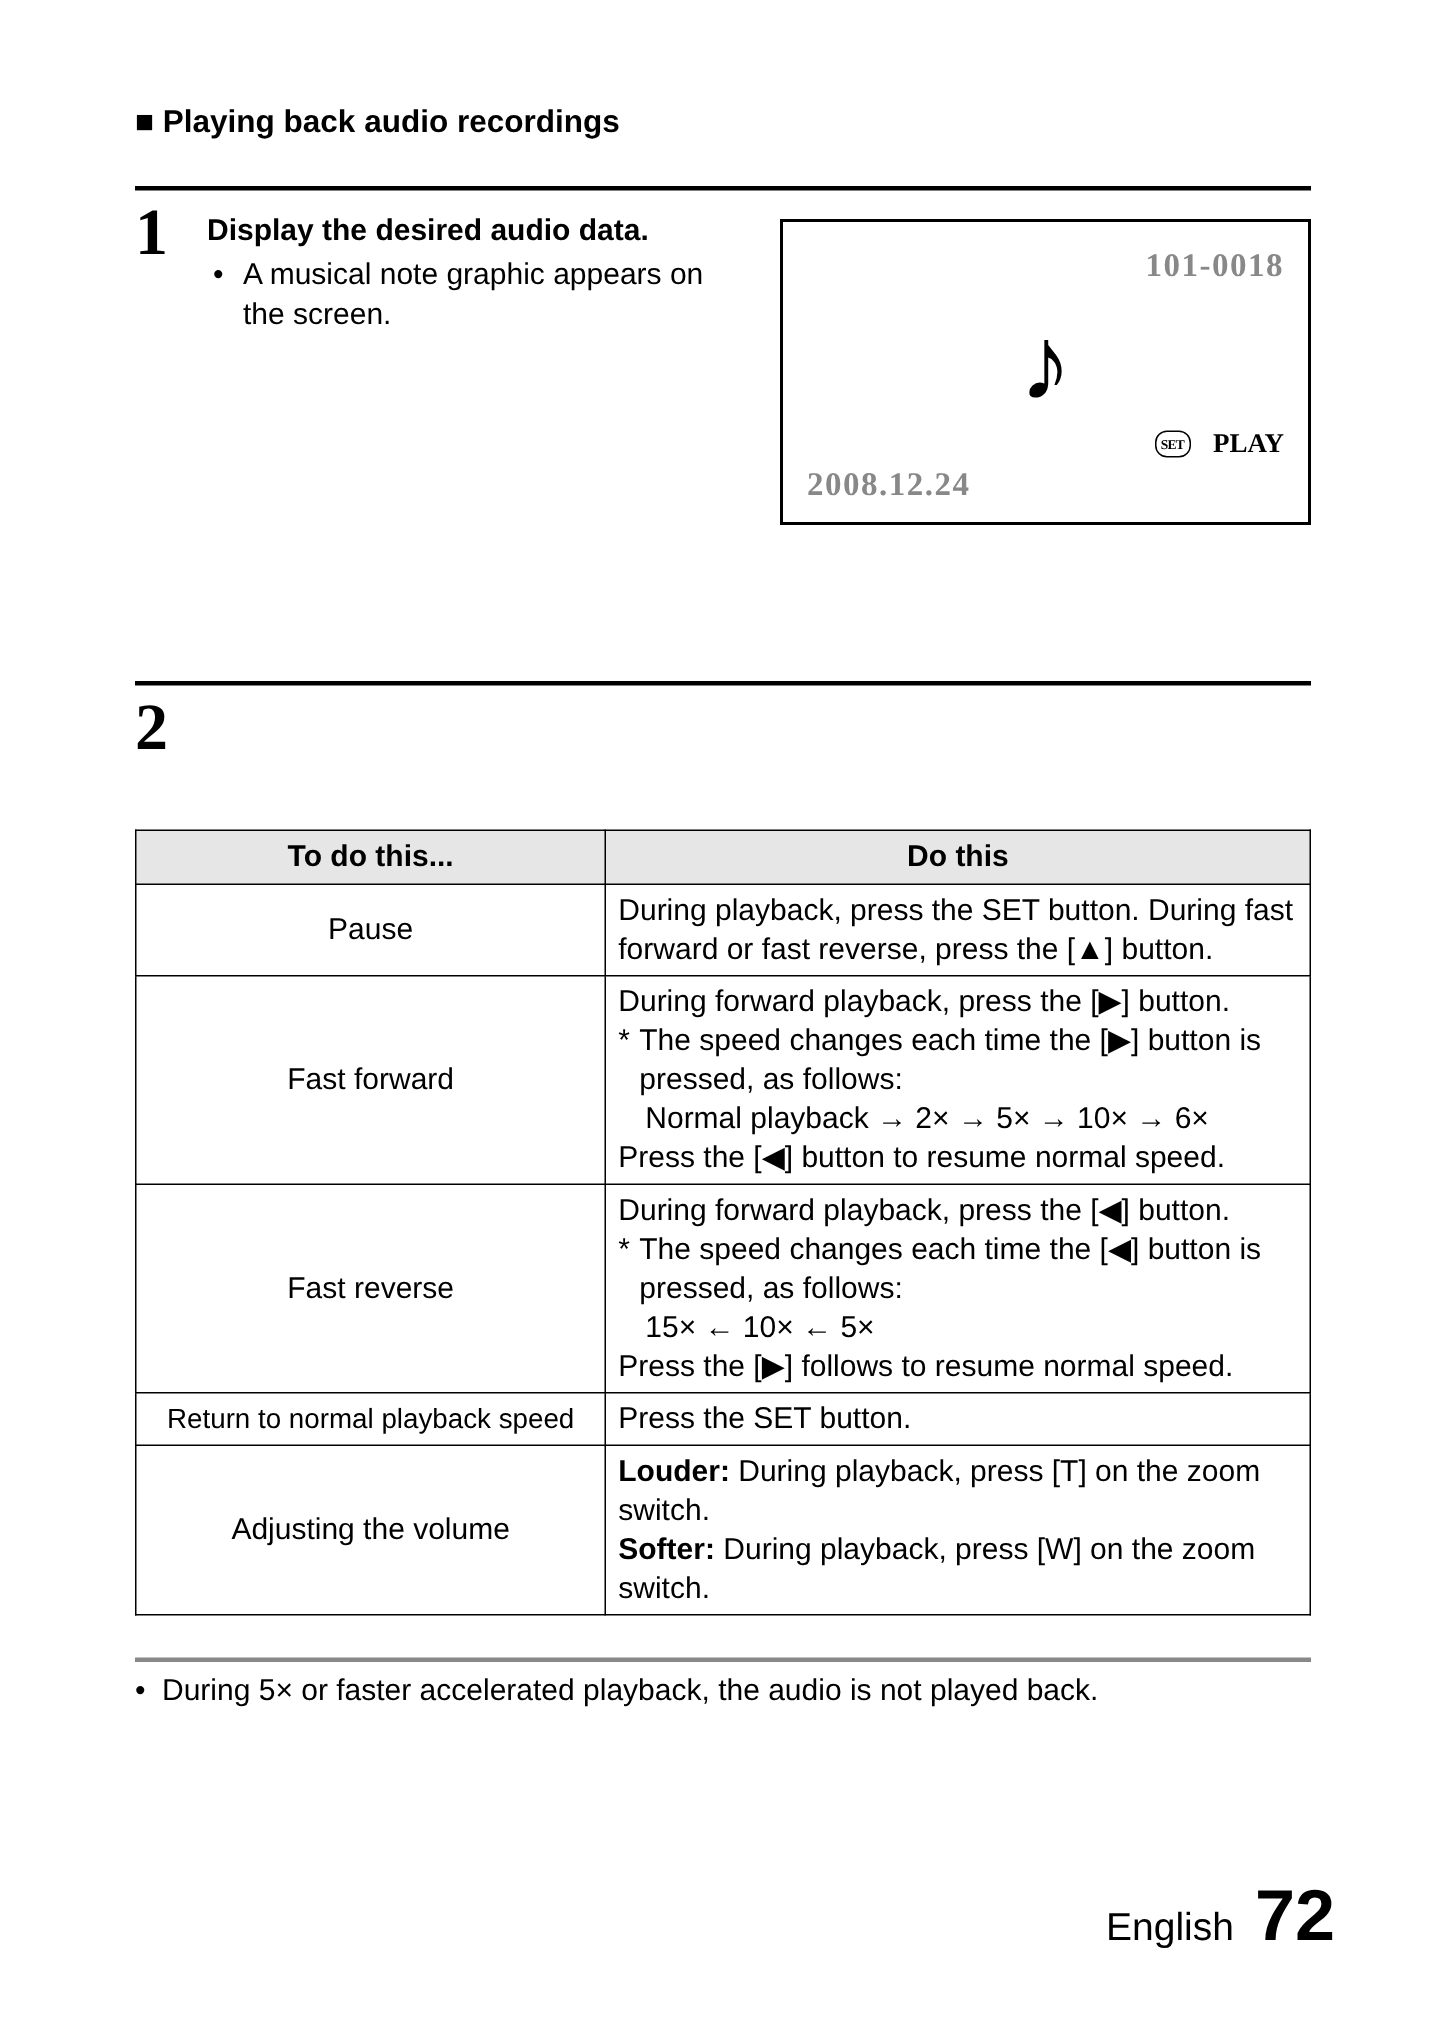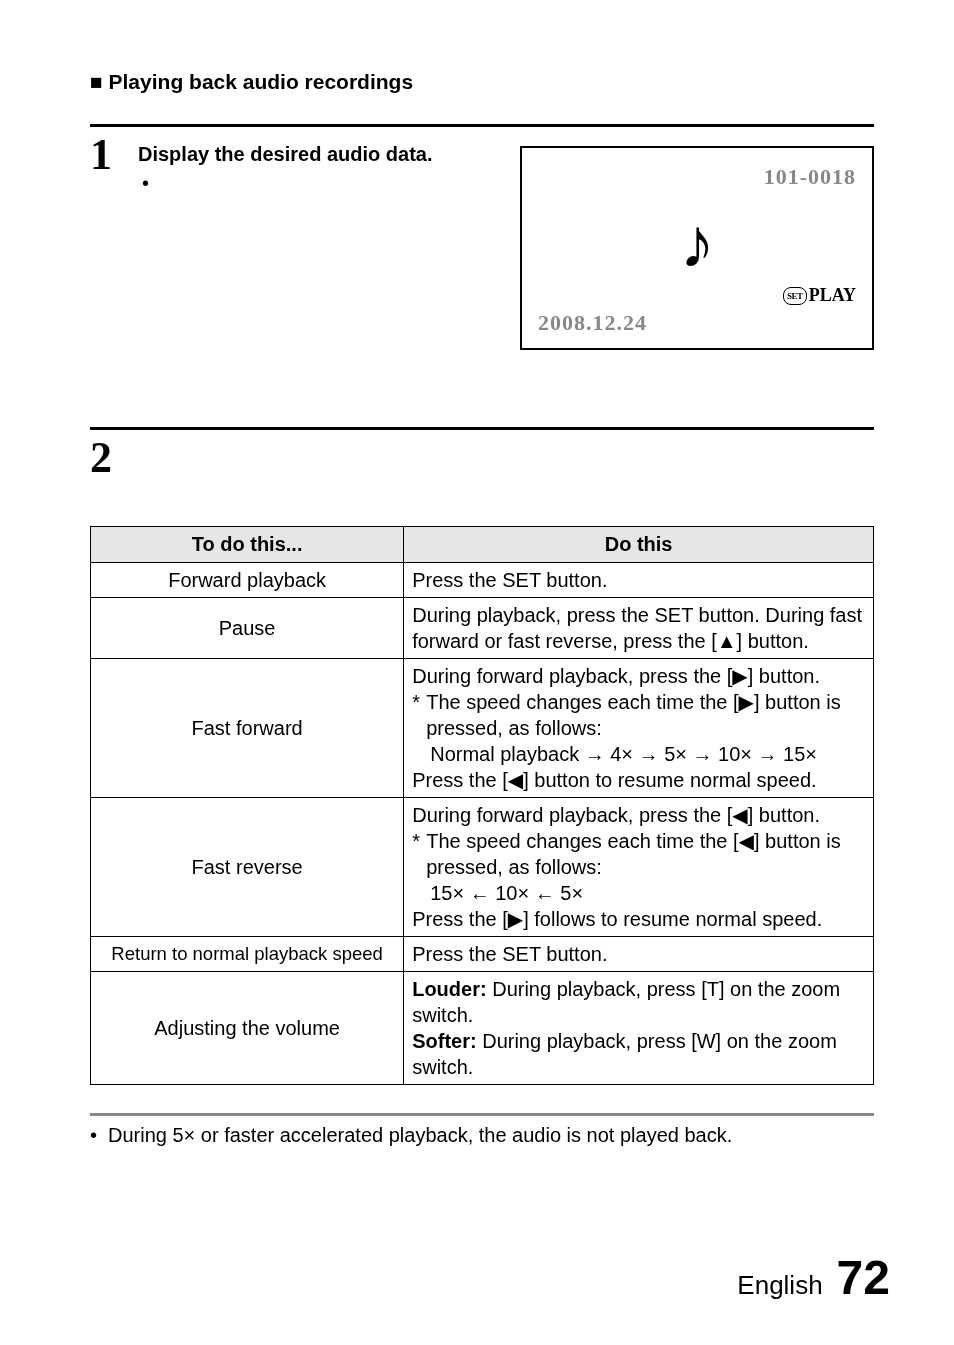--- a/index.html
+++ b/index.html
@@ -96,21 +96,21 @@
     color: #000;
     line-height: 1;
   }
   .sb-play {
     position: absolute;
     right: 16px; bottom: 42px;
     font-size: 18px;
     font-weight: bold;
     display: flex;
     align-items: center;
-    gap: 2px;
+    gap: 15px;
   }
   .set-icon {
     display: inline-flex;
     align-items: center;
     justify-content: center;
     width: 22px; height: 16px;
     border: 1.5px solid #000;
     border-radius: 8px;
     font-size: 9px;
     font-weight: bold;
@@ -185,20 +185,21 @@
     <span>Playing back audio recordings</span>
   </div>
 
   <div class="step-line"></div>
   <div class="step-row">
     <div class="step-num">1</div>
     <div class="step-body">
       <div class="step-title">Display the desired audio data.</div>
       <div class="bullet-row">
         <div class="bullet-dot">•</div>
+        <div class="bullet-text" style="max-width:320px;">A musical note graphic appears on the screen.</div>
       </div>
     </div>
   </div>
 
   <div class="screen-box">
     <div class="sb-topright">101-0018</div>
     <div class="sb-note">♪</div>
     <div class="sb-play">
       <span class="set-icon">SET</span>
       <span>PLAY</span>
@@ -213,40 +214,36 @@
     <div class="step-num">2</div>
   </div>
 
   <table>
     <tbody>
         <tr>
       <th style="width:40%;">To do this...</th>
       <th>Do this</th>
     </tr>
 
-    <tr>
-      <td class="left">Forward playback</td>
-      <td>Press the SET button.</td>
-    </tr>
 
 
     <tr>
       <td class="left">Pause</td>
       <td>During playback, press the SET button. During fast forward or fast reverse, press the [▲] button.</td>
     </tr>
 
     <tr>
       <td class="left">Fast forward</td>
       <td>
         <div>During forward playback, press the [▶] button.</div>
         <div style="display:flex;">
           <div style="width:14px;">*</div>
           <div style="flex:1;">The speed changes each time the [▶] button is pressed, as follows:</div>
         </div>
-        <div class="indent-line">Normal playback → 4× → 5× → 10× → 15×</div>
+        <div class="indent-line">Normal playback → 2× → 5× → 10× → 6×</div>
         <div>Press the [◀] button to resume normal speed.</div>
       </td>
     </tr>
 
     <tr>
       <td class="left">Fast reverse</td>
       <td>
         <div>During forward playback, press the [◀] button.</div>
         <div style="display:flex;">
           <div style="width:14px;">*</div>

